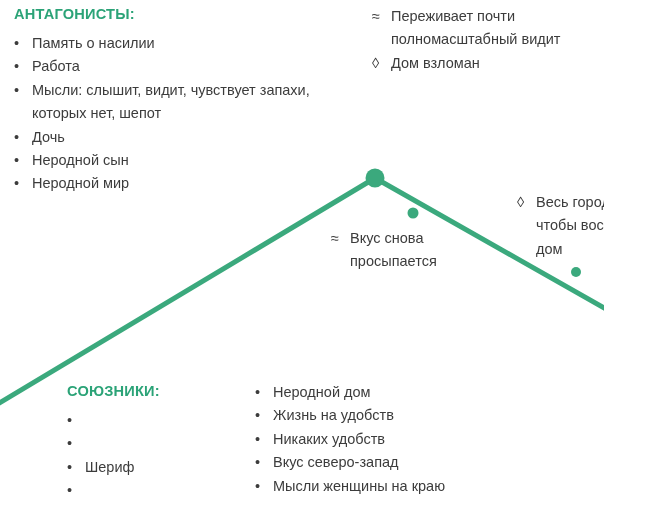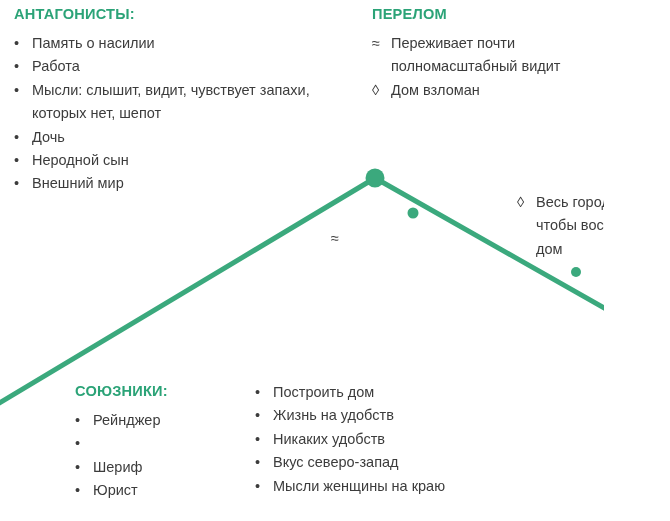--- a/index.html
+++ b/index.html
@@ -33,21 +33,21 @@
     display:flex;align-items:flex-start;
     font-size:14.5px;line-height:23.4px;
   }
   .bullet{flex:0 0 18px;width:18px;}
   .marker{flex:0 0 19px;width:19px;}
   .txt{flex:1 1 auto;}
   #antagonists{left:14px;top:5px;width:298px;}
   #perelom{left:372px;top:5px;width:214px;}
   #taste{left:331px;top:227px;width:131px;}
   #city{left:517px;top:191px;width:168px;}
-  #allies{left:75px;top:382px;width:170px;}
+  #allies{left:67px;top:382px;width:170px;}
   #unusual{left:255px;top:381px;width:240px;}
 </style>
 </head>
 <body>
 
 <div class="canvas">
 
   <svg class="arc" width="670" height="521" viewBox="0 0 670 521">
     <polyline class="arc-line" points="-4,405 375,178 657,338"></polyline>
     <circle class="arc-dot" cx="375" cy="178" r="9.5"></circle>
@@ -73,76 +73,74 @@
       <li>
           <span class="bullet">•</span>
           <span class="txt">Дочь</span>
         </li>
       <li>
           <span class="bullet">•</span>
           <span class="txt">Неродной сын</span>
         </li>
       <li>
           <span class="bullet">•</span>
-          <span class="txt">Внешний мир</span>
+          <span class="txt">Неродной мир</span>
         </li>
     </ul>
   </section>
 
   <section class="block" id="perelom">
-    <h2>ПЕРЕЛОМ</h2>
     <div class="mrow">
       <span class="marker">≈</span>
       <span class="txt">Переживает почти полномасштабный видит</span>
     </div>
     <div class="mrow">
       <span class="marker">◊</span>
       <span class="txt">Дом взломан</span>
     </div>
   </section>
 
   <div class="block" id="taste">
     <div class="mrow">
       <span class="marker">≈</span>
+      <span class="txt">Вкус снова просыпается</span>
     </div>
   </div>
 
   <div class="block" id="city">
     <div class="mrow">
       <span class="marker">◊</span>
       <span class="txt">Весь город приходит, чтобы восстановить дом</span>
     </div>
   </div>
 
   <section class="block" id="allies">
     <h2>СОЮЗНИКИ:</h2>
     <ul>
       <li>
           <span class="bullet">•</span>
-          <span class="txt">Рейнджер</span>
         </li>
       <li>
           <span class="bullet">•</span>
         </li>
       <li>
           <span class="bullet">•</span>
           <span class="txt">Шериф</span>
         </li>
       <li>
           <span class="bullet">•</span>
-          <span class="txt">Юрист</span>
         </li>
     </ul>
   </section>
 
   <section class="block" id="unusual">
     <ul>
       <li>
           <span class="bullet">•</span>
-          <span class="txt">Построить дом</span>
+          <span class="txt">Неродной дом</span>
         </li>
       <li>
           <span class="bullet">•</span>
           <span class="txt">Жизнь на удобств</span>
         </li>
       <li>
           <span class="bullet">•</span>
           <span class="txt">Никаких удобств</span>
         </li>
       <li>

